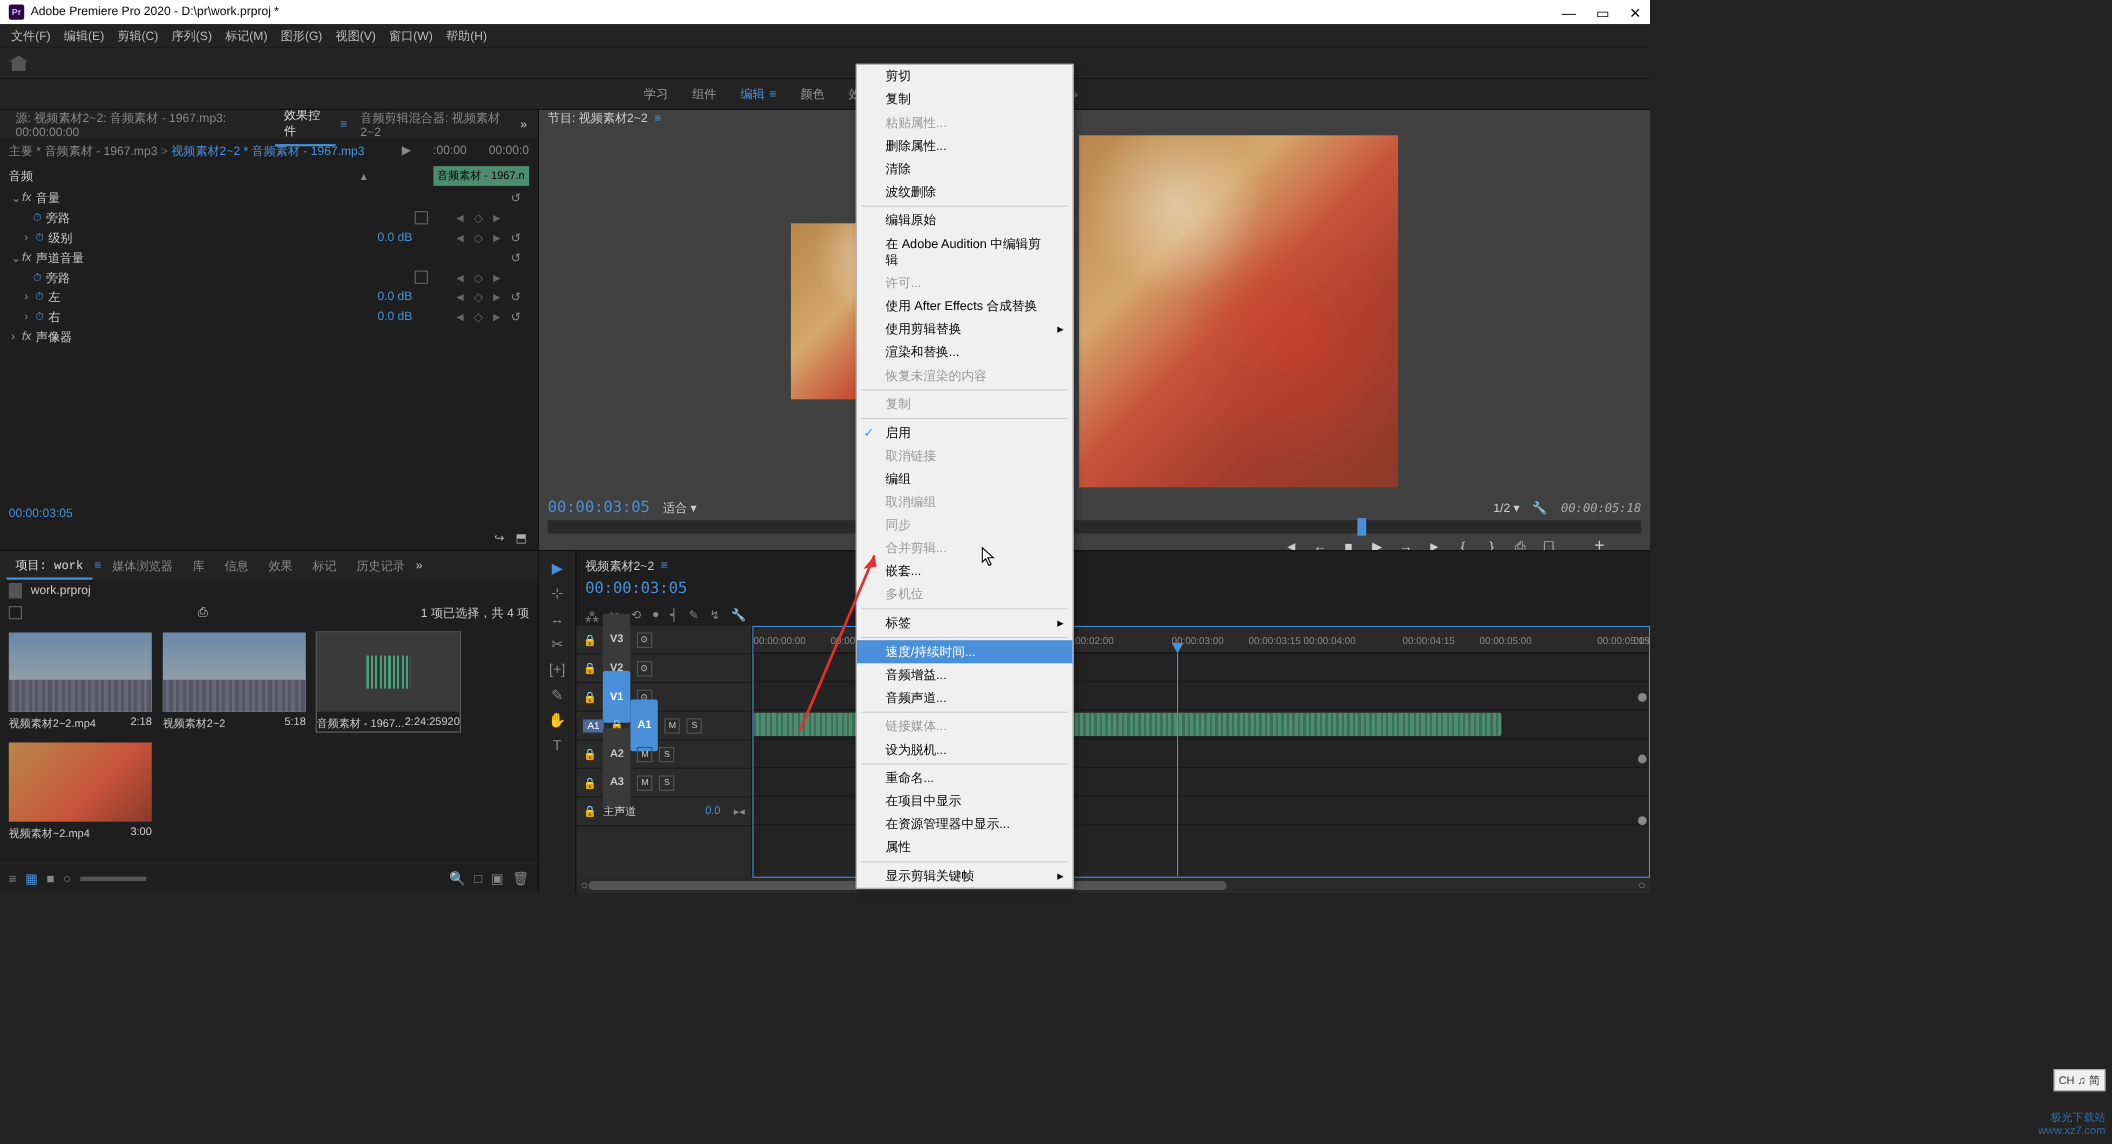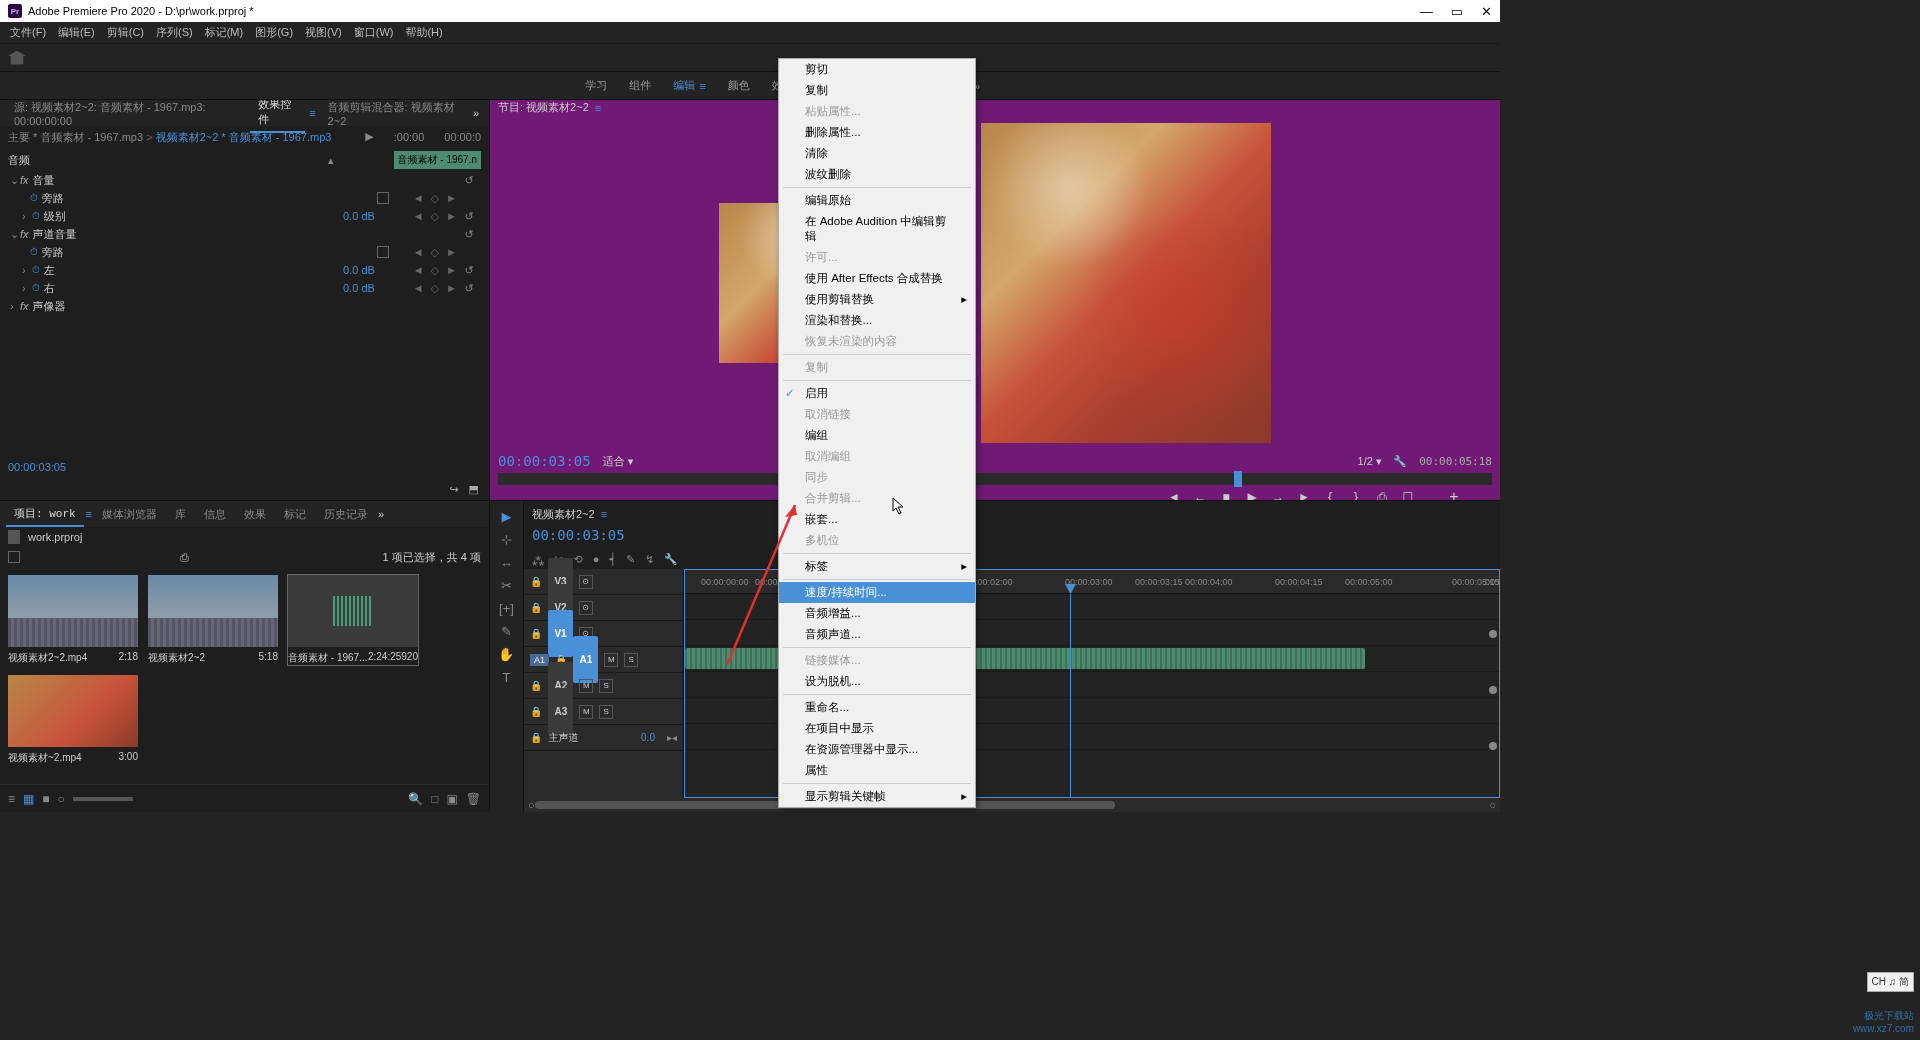--- a/index.html
+++ b/index.html
@@ -44,33 +44,33 @@
 .ec-row .fx { font-style: italic; color: #aaa; margin-right: 4px; }
 .ec-row .name { flex: 1; color: #ccc; }
 .ec-row .val { color: #4a90d9; width: 60px; text-align: center; }
 .ec-row .kf { color: #666; width: 70px; text-align: right; letter-spacing: 2px; }
 .ec-row .reset { color: #888; width: 20px; text-align: center; }
 .ec-row .checkbox { width: 12px; height: 12px; border: 1px solid #666; }
 .ec-clip { background: #4d8c6f; color: #000; padding: 2px 4px; font-size: 10px; display: inline-block; margin-left: 60px; }
 .timecode-row { padding: 6px 8px; color: #4a90d9; }
 
 
-.panel-tr { background: #701a75; display: flex; flex-direction: column; }
+.panel-tr { background: #404040; display: flex; flex-direction: column; }
 .program-header { height: 26px; display: flex; align-items: center; padding: 0 8px; color: #ccc; }
 .program-body { flex: 1; display: flex; align-items: center; justify-content: center; gap: 12px; padding: 8px; position: relative; }
 .preview-img { background: linear-gradient(135deg, #b8864a 0%, #d4a76a 30%, #c8533a 50%, #a83e2e 70%, #8b3a2a 100%); position: relative; overflow: hidden; }
 .preview-img.small { width: 250px; height: 160px; }
 .preview-img.large { width: 290px; height: 320px; }
 .preview-img::before { content: ""; position: absolute; inset: 0; background: radial-gradient(circle at 30% 20%, rgba(255,255,255,0.4) 0%, transparent 25%), radial-gradient(circle at 70% 60%, rgba(200,60,40,0.6) 0%, transparent 40%); }
 .program-controls { height: 56px; display: flex; flex-direction: column; padding: 0 8px; }
 .pc-info { display: flex; align-items: center; gap: 12px; height: 22px; }
 .pc-info .tc { color: #4a90d9; font-family: monospace; font-size: 14px; }
 .pc-info .fit { color: #ccc; }
 .pc-info .spacer { flex: 1; }
-.pc-info .right-tc { color: #aaa; font-family: monospace; }
+.pc-info .right-tc { color: #aaa; font-family: monospace; font-style: italic; }
 .pc-scrub { height: 12px; background: #2a2a2a; position: relative; margin: 2px 0; }
 .pc-scrub .playhead { position: absolute; top: -2px; width: 8px; height: 16px; background: #4a90d9; left: 74%; }
 .pc-buttons { display: flex; align-items: center; gap: 10px; height: 22px; justify-content: flex-end; padding-right: 30px; }
 .pc-buttons span { color: #ccc; cursor: pointer; font-size: 12px; width: 16px; text-align: center; }
 .pc-buttons .add { margin-left: 20px; font-size: 16px; }
 
 
 .panel-bl { background: #1e1e1e; border-right: 1px solid #111; border-top: 1px solid #111; display: flex; flex-direction: column; }
 .bl-tabs { height: 26px; display: flex; align-items: center; gap: 2px; padding: 0 6px; background: #232323; }
 .bl-tabs .tab { padding: 4px 8px; color: #888; cursor: pointer; }
@@ -453,21 +453,21 @@
             </div>
           <div class="tl-th">
               <span class="lock">🔒</span>
               <span>主声道</span>
               <span style="color:#4a90d9;margin-left:auto">0.0</span>
               <span style="margin-left:6px;color:#888">▸◂</span>
             </div>
         </div>
         <div class="tl-tracks">
           <div class="tl-ruler" id="ruler">
-              <span style="left: 16px;">00:00:00:00</span>
+              <span style="left: 0px;">00:00:00:00</span>
               <span style="left: 70px;">00:00:00:15</span>
               <span style="left: 140px;">00:00:01:00</span>
               <span style="left: 210px;">00:00:01:15</span>
               <span style="left: 280px;">00:00:02:00</span>
               <span style="left: 380px;">00:00:03:00</span>
               <span style="left: 450px;">00:00:03:15</span>
               <span style="left: 500px;">00:00:04:00</span>
               <span style="left: 590px;">00:00:04:15</span>
               <span style="left: 660px;">00:00:05:00</span>
               <span style="left: 767px;">00:00:05:15</span>

